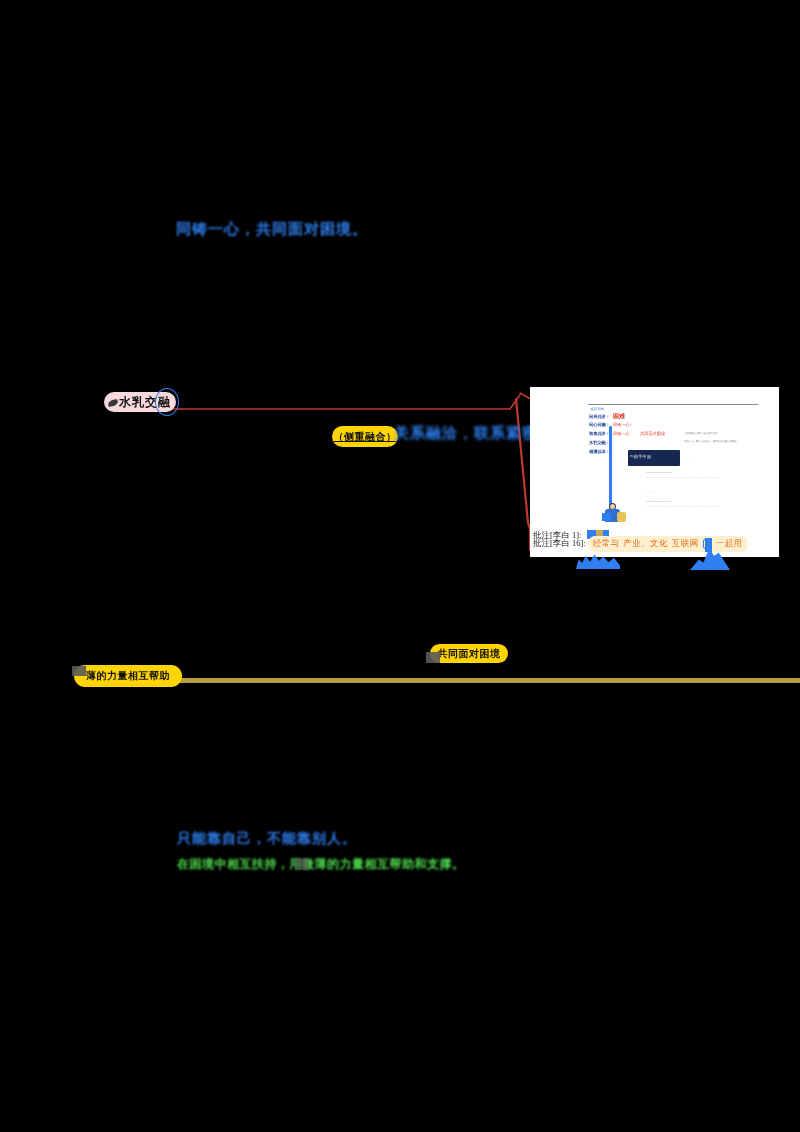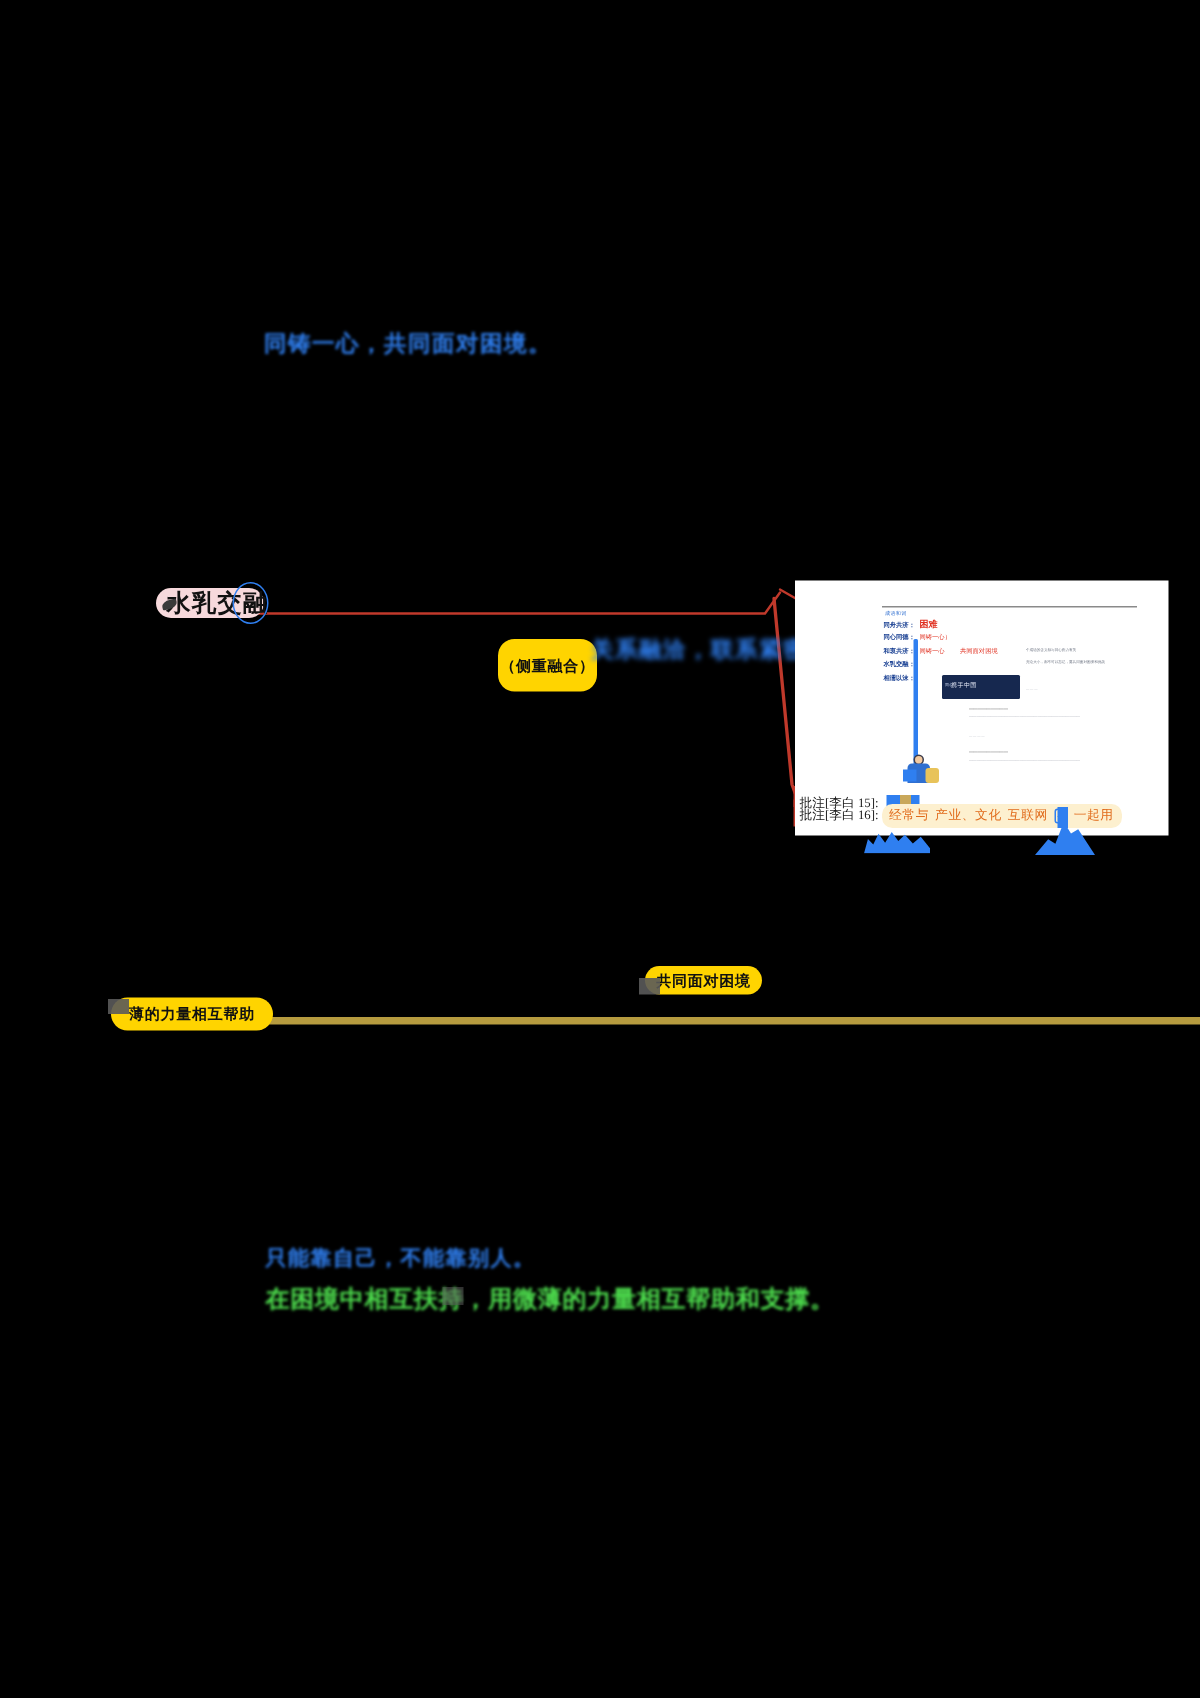--- a/index.html
+++ b/index.html
@@ -46,29 +46,29 @@
                 background:linear-gradient(90deg,#2f7ff0 0 9px,#c9a85a 9px 16px,#2f7ff0 16px 22px);}
 
   
   .gutter{position:absolute;left:529px;width:1px;background:#c0392b;}
 
   
   .txt{position:absolute;white-space:nowrap;font-weight:bold;}
   .blue-text{color:#2f7ff0;font-size:15px;letter-spacing:1px;
              font-family:"Liberation Sans","DejaVu Sans",sans-serif;}
   .blue-text.blur{filter:blur(1.1px);}
-  .green-text{color:#4ddc4d;font-size:16px;letter-spacing:.5px;filter:blur(.9px);
+  .green-text{color:#4ddc4d;font-size:12px;letter-spacing:.5px;filter:blur(.9px);
               font-family:"Liberation Sans","DejaVu Sans",sans-serif;}
 
   
   .pill{position:absolute;border-radius:11px;display:flex;align-items:center;
         justify-content:center;white-space:nowrap;font-weight:bold;}
   .pill-yellow{background:#ffd400;color:#111;font-size:10px;letter-spacing:.5px;
                font-family:"Liberation Sans","DejaVu Sans",sans-serif;}
-  .pill-rose{background:#f7d9dc;color:#111;font-size:16px;letter-spacing:1px;
+  .pill-rose{background:#f7d9dc;color:#111;font-size:12px;letter-spacing:1px;
              font-family:"Liberation Serif","DejaVu Serif",serif;}
 
   .ellipse-mark{position:absolute;border:1.6px solid #2f7ff0;border-radius:50%;}
   .leaf{position:absolute;width:10px;height:6px;background:#3a3a3a;border-radius:60% 10% 60% 10%;
         transform:rotate(-12deg);}
 
   
   .yellow-band{position:absolute;height:5px;background:#d6b64a;opacity:.85;}
 
   
@@ -100,21 +100,21 @@
     <path d="M516,399 L528,523 L532,534" stroke="#c0392b" stroke-width="2.2" fill="none" stroke-linecap="round"></path>
     <path d="M533,395 L533,540" stroke="#c0392b" stroke-width="0.8" fill="none" opacity=".55"></path>
   </svg>
 
   <div class="pill pill-rose" style="left:104px;top:392px;width:72px;height:20px;">
     <span class="leaf" style="left:4px;top:8px;"></span>
     <span style="margin-left:10px;">水乳交融</span>
   </div>
   <div class="ellipse-mark" style="left:155px;top:388px;width:22px;height:26px;"></div>
 
-  <div class="pill pill-yellow" style="left:332px;top:426px;width:66px;height:35px;">
+  <div class="pill pill-yellow" style="left:332px;top:426px;width:66px;height:21px;text-decoration:underline;">
     <span>（侧重融合）</span>
   </div>
 
   <div class="txt blue-text" style="left:394px;top:424px;filter:blur(1.6px);">关系融洽，联系紧密。</div>
 
   <div class="page-panel">
     <div class="panel-rule"></div>
 
     <div class="thumb">
       <div class="t-title">成语和词</div>
@@ -156,21 +156,21 @@
           <div class="face"></div>
           <div class="pile"></div>
       </div>
     </div>
   </div>
 
   <div class="gutter" style="top:524px;height:14px;"></div>
   <div class="gutter" style="top:533px;height:18px;"></div>
 
   <div class="cmt cmt-15">
-    <span class="cmt-label">批注[李白 15]:</span>
+    <span class="cmt-label">批注[李白 1]:</span>
     <span class="cmt15-redact"></span>
   </div>
 
   <div class="cmt-16-row">
     <span class="cmt-label">批注[李白 16]:</span>
     <span class="cmt-hl">
       <span class="seg">经常与</span>
       <span class="seg">产业、文化</span>
       <span class="seg">互联网</span>
       <span class="boxed-char">+</span>

